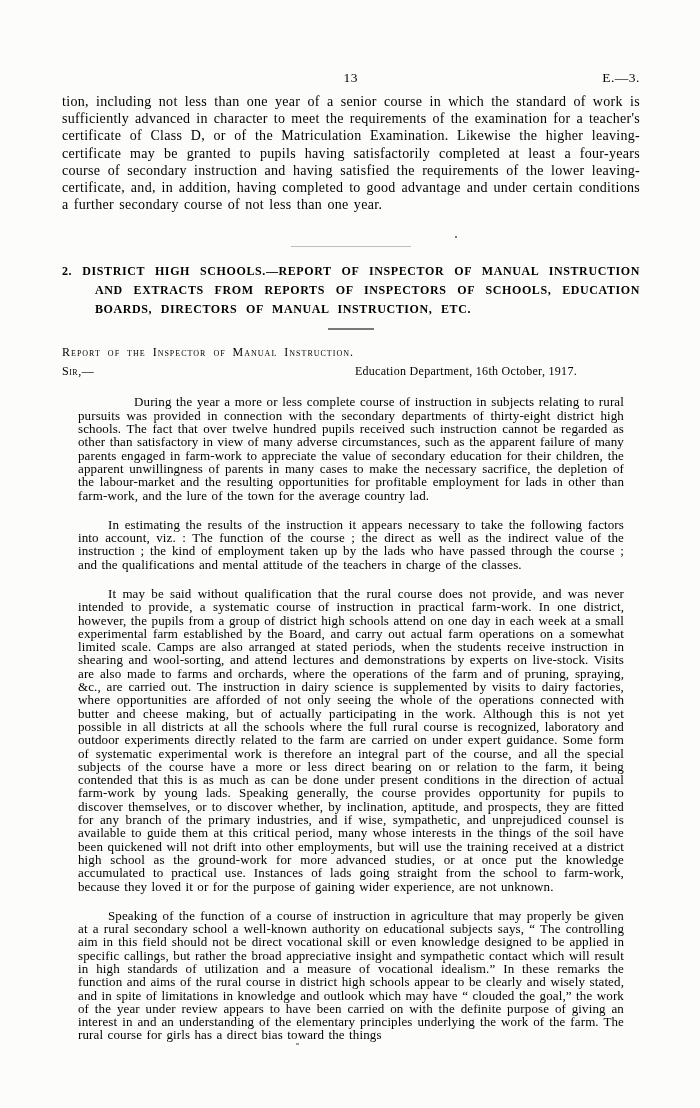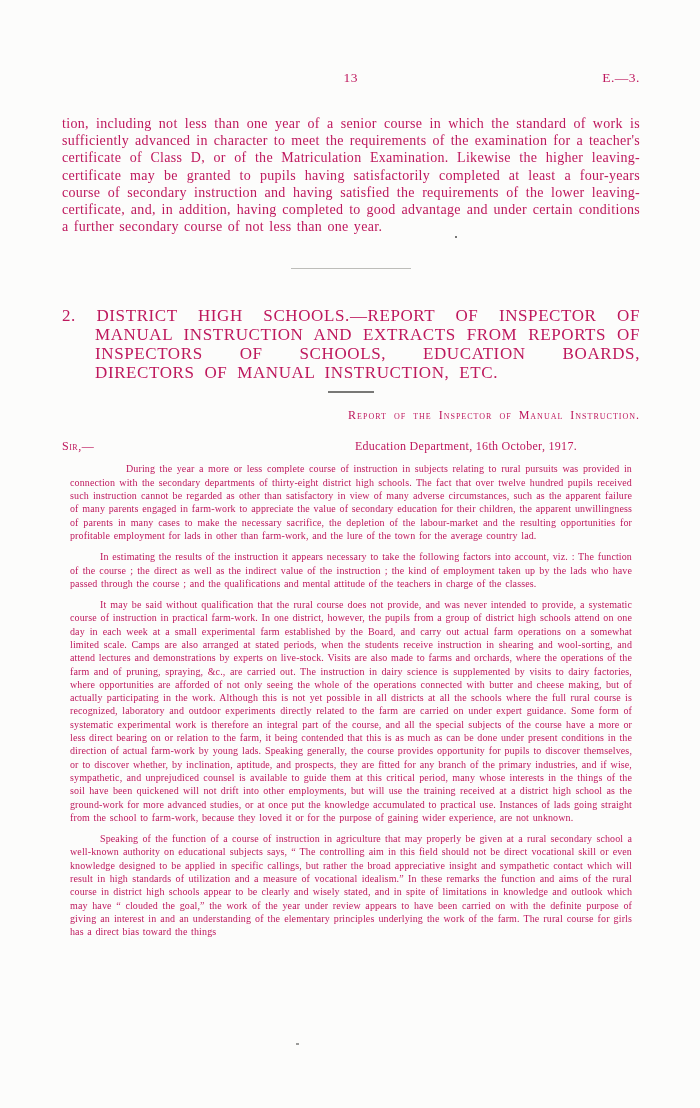--- a/index.html
+++ b/index.html
@@ -6,21 +6,21 @@
     margin: 0;
     padding: 0;
     background: #e9e9e7;
   }
   .page {
     position: relative;
     width: 700px;
     height: 1108px;
     margin: 0 auto;
     background: #fcfcfb;
-    color: #be185d;
+    color: #000000;
     font-family: "Liberation Serif", "DejaVu Serif", serif;
     overflow: hidden;
   }
   .content {
     position: absolute;
     left: 62px;
     top: 70px;
     width: 578px;
   }
   
@@ -36,55 +36,55 @@
     transform: translateX(-52%);
     top: 0;
   }
   .doc-ref {
     position: absolute;
     right: 0;
     top: 0;
   }
   
   .intro-para {
-    margin: 27px 0 0 0;
+    margin: 5px 0 0 0;
     font-size: 14px;
     line-height: 17.2px;
     letter-spacing: 0.3px;
     word-spacing: 1.5px;
     text-align: justify;
   }
   .rule-light {
     width: 120px;
     height: 1px;
     background: #bdbdb9;
     border: none;
     margin: 33px auto 0 auto;
   }
   .section-heading {
-    margin: 37px 0 0 0;
-    font-size: 17px;
+    margin: 15px 0 0 0;
+    font-size: 12px;
     line-height: 19px;
     letter-spacing: 0.6px;
     word-spacing: 5px;
     text-align: justify;
     padding-left: 33px;
     text-indent: -33px;
-    font-weight: normal;
+    font-weight: bold;
   }
   .rule-dark {
     width: 46px;
     height: 2px;
     background: #787876;
     border: none;
     margin: 9px auto 0 auto;
   }
   .report-title {
-    margin: 15px 0 16px 0;
-    text-align: right;
+    margin: 15px 0 4px 0;
+    text-align: left;
     font-size: 12px;
     letter-spacing: 1px;
     word-spacing: 3px;
     font-variant: small-caps;
     font-weight: normal;
   }
   .salutation-row {
     position: relative;
     margin-top: 3px;
     height: 15px;
@@ -101,22 +101,22 @@
   .dateline {
     position: absolute;
     right: 63px;
     top: 0;
     letter-spacing: 0.3px;
   }
   .report-body {
     margin-top: 5px;
   }
   .report-body p {
-    margin: 8px;
-    font-size: 10px;
+    margin: 16px;
+    font-size: 13px;
     line-height: 13.3px;
     letter-spacing: 0.12px;
     word-spacing: 1px;
     text-align: justify;
     text-indent: 30px;
   }
   .report-body p.first {
     text-indent: 56px;
   }
   .ink-speck {

